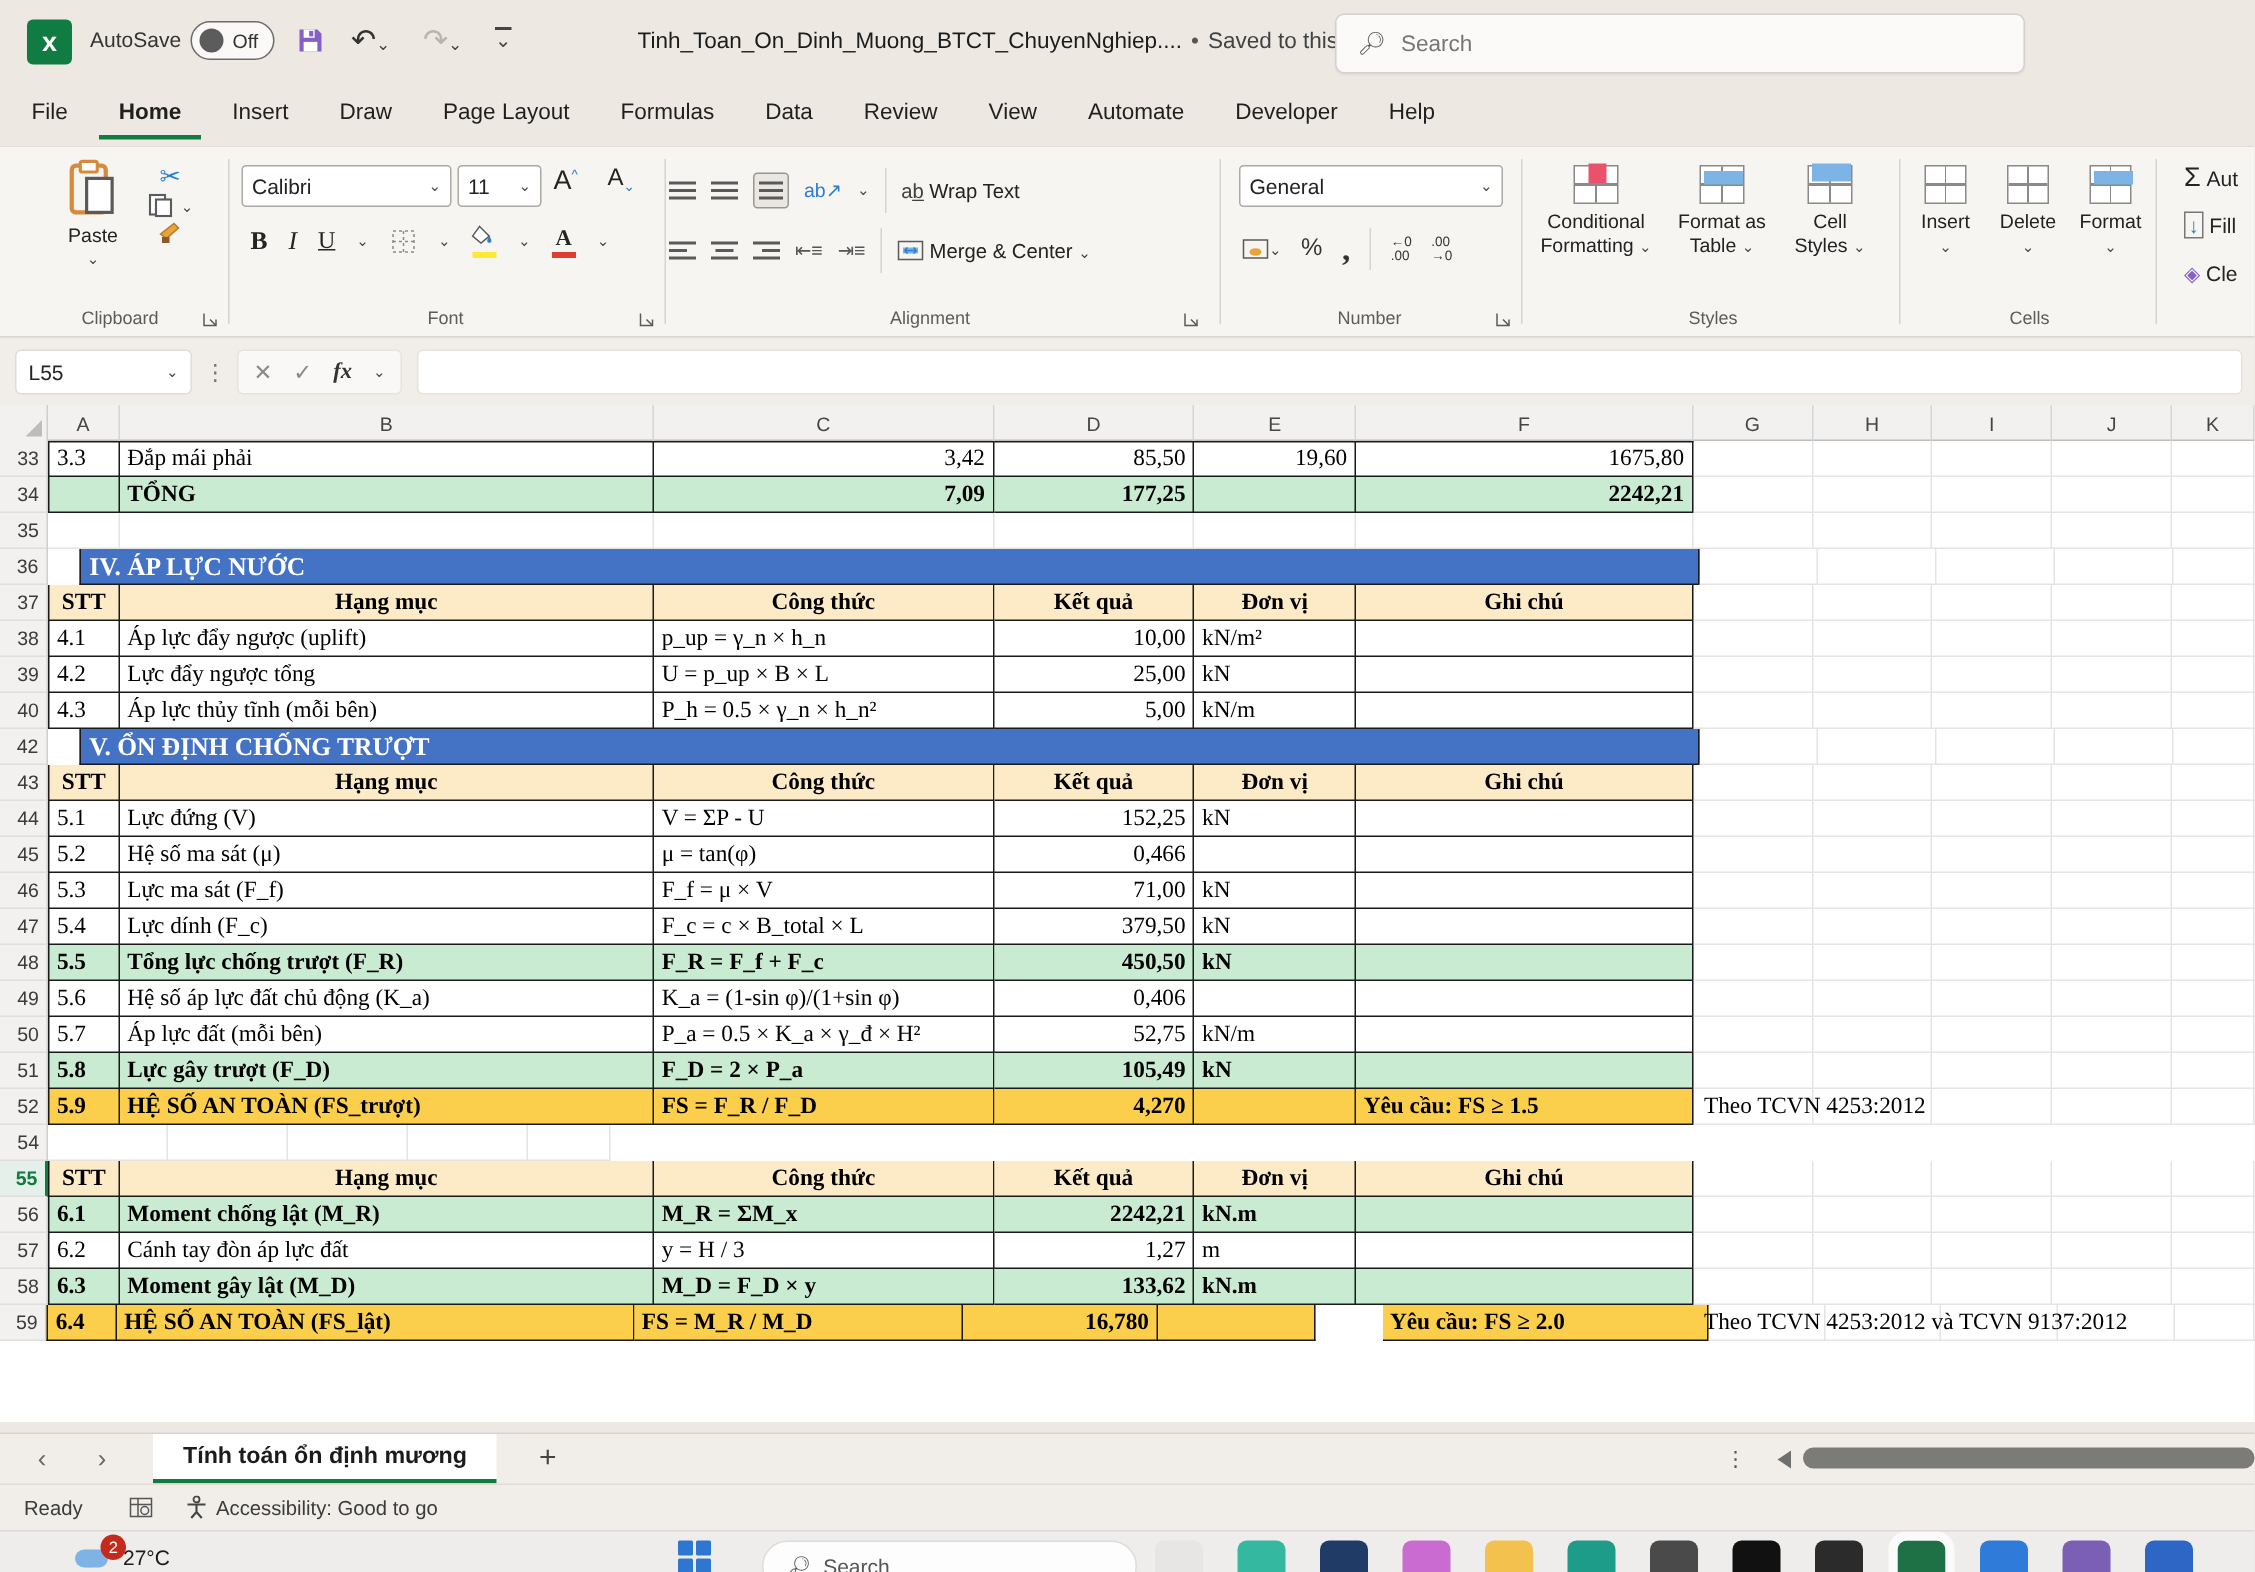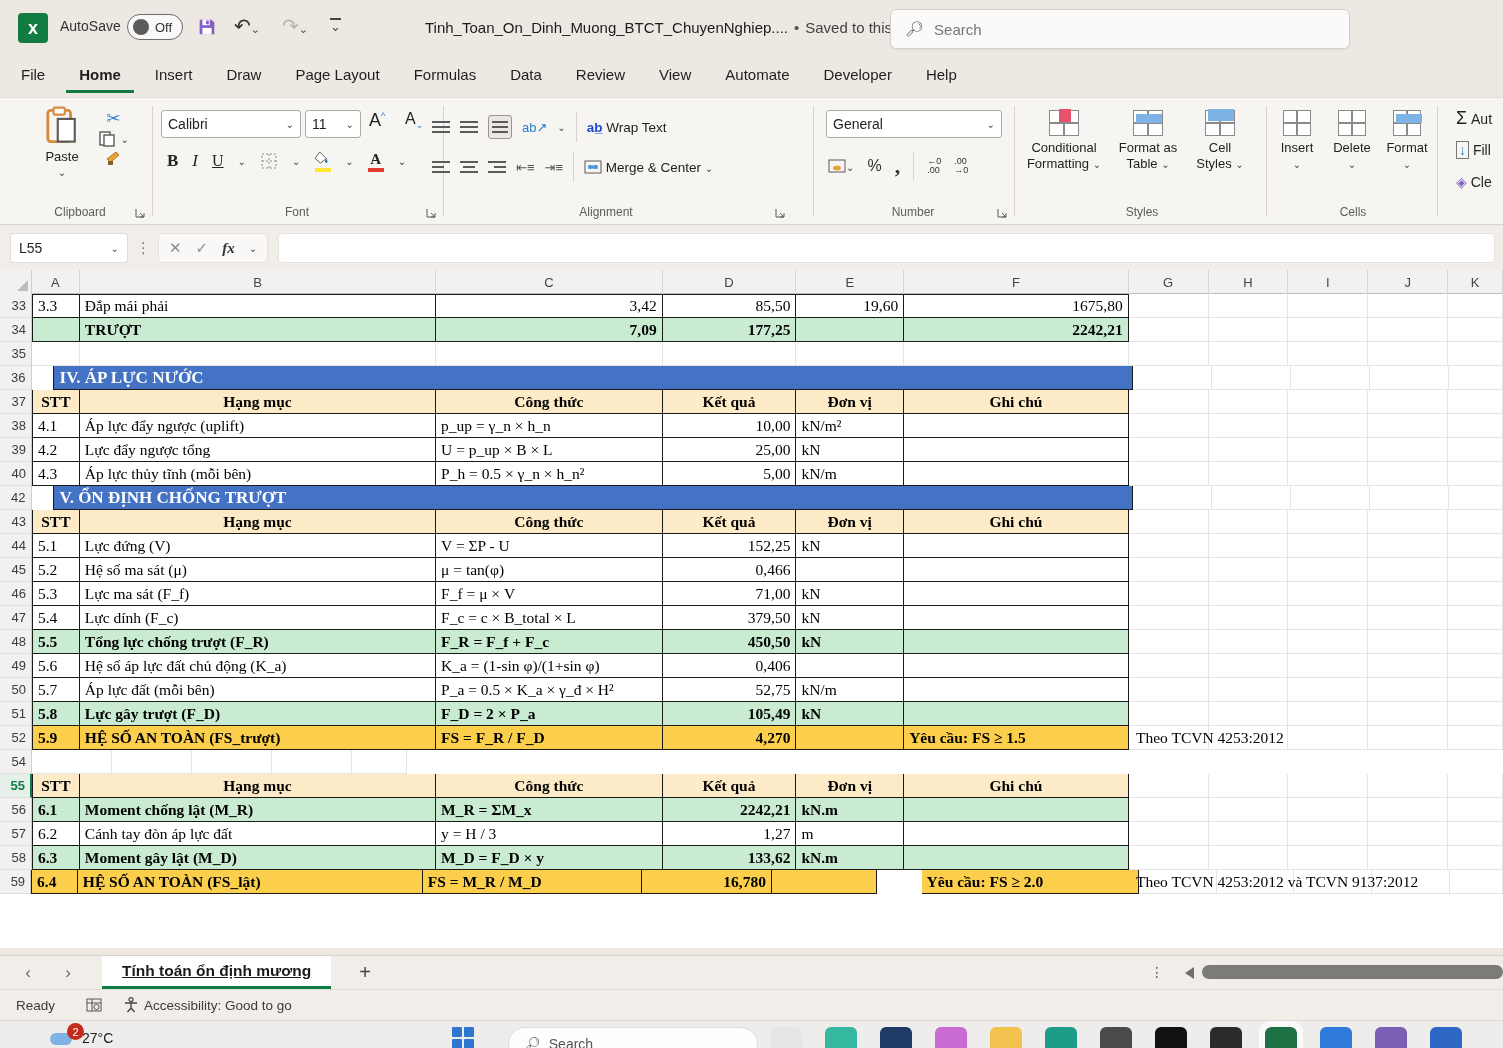--- a/index.html
+++ b/index.html
@@ -86,21 +86,21 @@
   .bold { font-weight:bold; }
   .fill-green { background:#C9EBD2; }
   .fill-gold { background:#FBCE4C; }
   .fill-tan { background:#FDEBC8; }
   .banner-cell { background:#4472C4; color:#fff; font-weight:bold; font-size:17px; font-family:"Liberation Serif",serif; padding-left:6px; display:flex; align-items:center; border:1px solid #1a1a1a; border-top:none;margin-left:21px; }
   .gtext { position:absolute; left:1136px; top:0; height:24px; display:flex; align-items:center; font-family:"Liberation Serif","DejaVu Serif",serif; font-size:15.5px; color:#000; white-space:nowrap; z-index:2; }
 
   
   #tabbar { position:absolute; left:0; top:955px; width:1503px; height:34px; background:#F1EEEA; border-top:1px solid #D8D3CD; display:flex; align-items:center; }
   .navchev { color:#666; font-size:17px; margin-left:16px; width:24px; text-align:center;}
-  #sheettab { margin-left:22px; background:#FFFFFF; height:33px; display:flex; align-items:center; padding:0 20px; font-size:15.5px; color:#1b1b1b; border-bottom:3px solid #0E7C41; font-weight:bold;text-decoration:underline;}
+  #sheettab { margin-left:22px; background:#FFFFFF; height:33px; display:flex; align-items:center; padding:0 20px; font-size:15.5px; color:#1b1b1b; border-bottom:3px solid #0E7C41; font-weight:bold;}
   .addtab { margin-left:28px; font-size:20px; color:#444; }
   .tb-dots { position:absolute; left:1150px; top:8px; color:#555; font-size:14px; letter-spacing:-1px;}
   .hscroll-arrow { position:absolute; left:1185px; top:11px; width:0; height:0; border-top:6px solid transparent; border-bottom:6px solid transparent; border-right:9px solid #6f6f6f; }
   .hscroll-thumb { position:absolute; left:1202px; top:9px; width:301px; height:14px; background:#7B7B78; border-radius:7px; }
 
   
   #statusbar { position:absolute; left:0; top:989px; width:1503px; height:31px; background:#F1EEEA; border-top:1px solid #E0DBD5; display:flex; align-items:center; font-size:13.5px; color:#3b3b3b; }
   #statusbar .ready { margin-left:16px; width:48px; }
   .sb-icon { margin-left:22px; display:flex; align-items:center; gap:6px; }
 
@@ -231,41 +231,41 @@
     </div>
     <div class="glabel">Font</div>
     <div class="launcher">
         <svg width="12" height="12" viewBox="0 0 12 12">
           <path d="M2 2 v8 h8 M6 6 l4 4 M10 6 v4 h-4" stroke="#5a5a5a" fill="none"></path>
         </svg>
       </div>
   </div>
   <div class="gdivider" style="left:443px;"></div>
 
-  <div class="rgroup" style="left:422px;width:368px;">
+  <div class="rgroup" style="left:436px;width:368px;">
     <div style="position:absolute;left:10px;top:14px;display:flex;gap:10px;align-items:center;">
       <span class="lines" style="width:18px;">
           <i></i>
           <i></i>
           <i></i>
         </span>
       <span class="lines" style="width:18px;">
           <i></i>
           <i></i>
           <i></i>
         </span>
       <span class="lines selbox" style="width:24px;padding:2px 3px;">
           <i></i>
           <i></i>
           <i></i>
         </span>
       <span style="font-size:13px;color:#2B7CD3;">ab↗</span>
         <span class="chev">⌄</span>
       <span style="width:1px;height:30px;background:#D8D3CD;"></span>
-      <span style="font-size:13.5px;color:#222;"><span style="color:#1d4ed8;font-weight:bold;">ab̲</span> <span>Wrap Text</span></span>
+      <span style="font-size:13.5px;color:#222;"><span style="color:#404040;">ab̲</span> <span>Wrap Text</span></span>
     </div>
     <div style="position:absolute;left:10px;top:54px;display:flex;gap:10px;align-items:center;">
       <span class="lines" style="width:18px;">
           <i style="width:18px;"></i>
           <i style="width:12px;"></i>
           <i style="width:18px;"></i>
         </span>
       <span class="lines" style="width:18px;">
           <i style="width:18px;"></i>
           <i style="width:12px;margin:3px auto;"></i>
@@ -403,21 +403,21 @@
         <div class="cell bc tb al-r" style="width: 225px;">1675,80</div>
         <div class="cell lg" style="width: 80px;"></div>
         <div class="cell lg" style="width: 80px;"></div>
         <div class="cell lg" style="width: 80px;"></div>
         <div class="cell lg" style="width: 80px;"></div>
         <div class="cell lg" style="width: 55px;"></div>
       </div>
       <div class="srow">
         <div class="rowhdr">34</div>
         <div class="cell bc c0b al-l bold fill-green" style="width: 48px;"></div>
-        <div class="cell bc al-l bold fill-green" style="width: 357px;">TRƯỢT</div>
+        <div class="cell bc al-l bold fill-green" style="width: 357px;">TỔNG</div>
         <div class="cell bc al-r bold fill-green" style="width: 227px;">7,09</div>
         <div class="cell bc al-r bold fill-green" style="width: 134px;">177,25</div>
         <div class="cell bc al-l bold fill-green" style="width: 108px;"></div>
         <div class="cell bc al-r bold fill-green" style="width: 225px;">2242,21</div>
         <div class="cell lg" style="width: 80px;"></div>
         <div class="cell lg" style="width: 80px;"></div>
         <div class="cell lg" style="width: 80px;"></div>
         <div class="cell lg" style="width: 80px;"></div>
         <div class="cell lg" style="width: 55px;"></div>
       </div>

